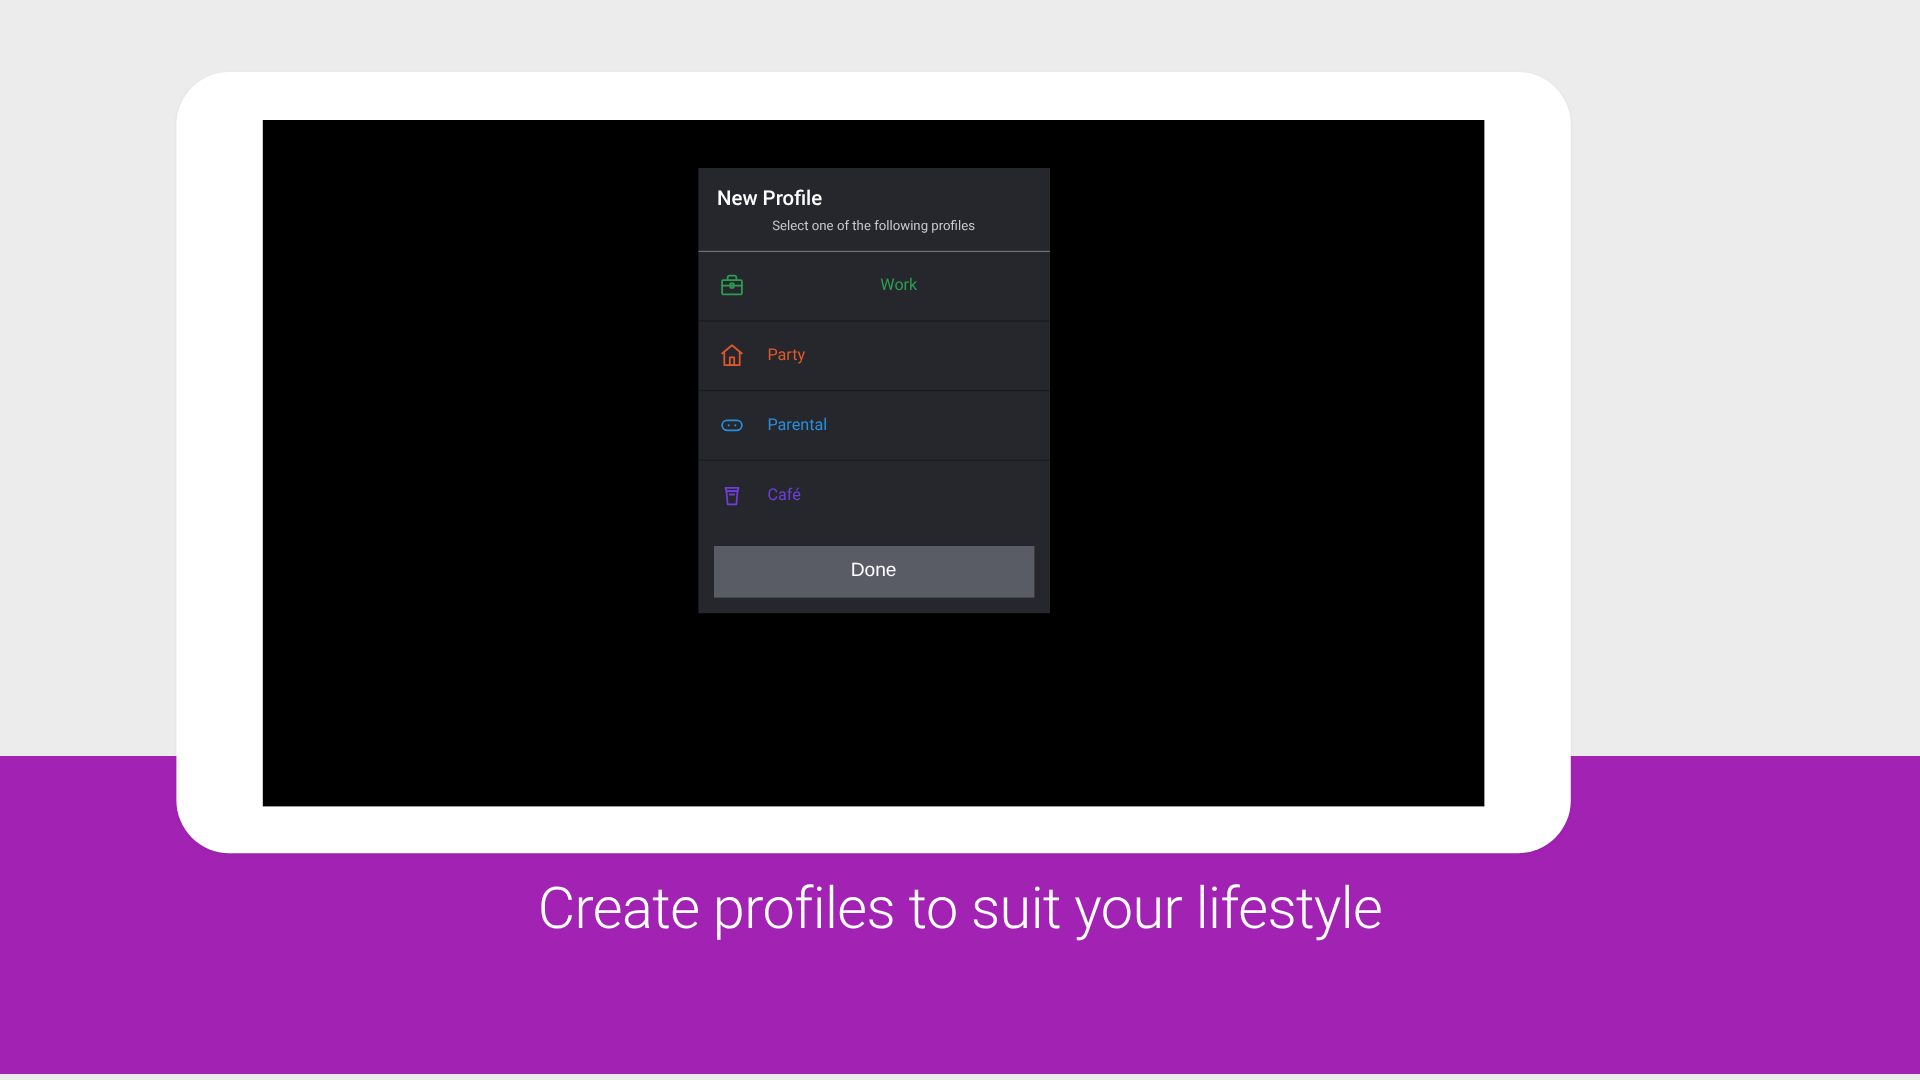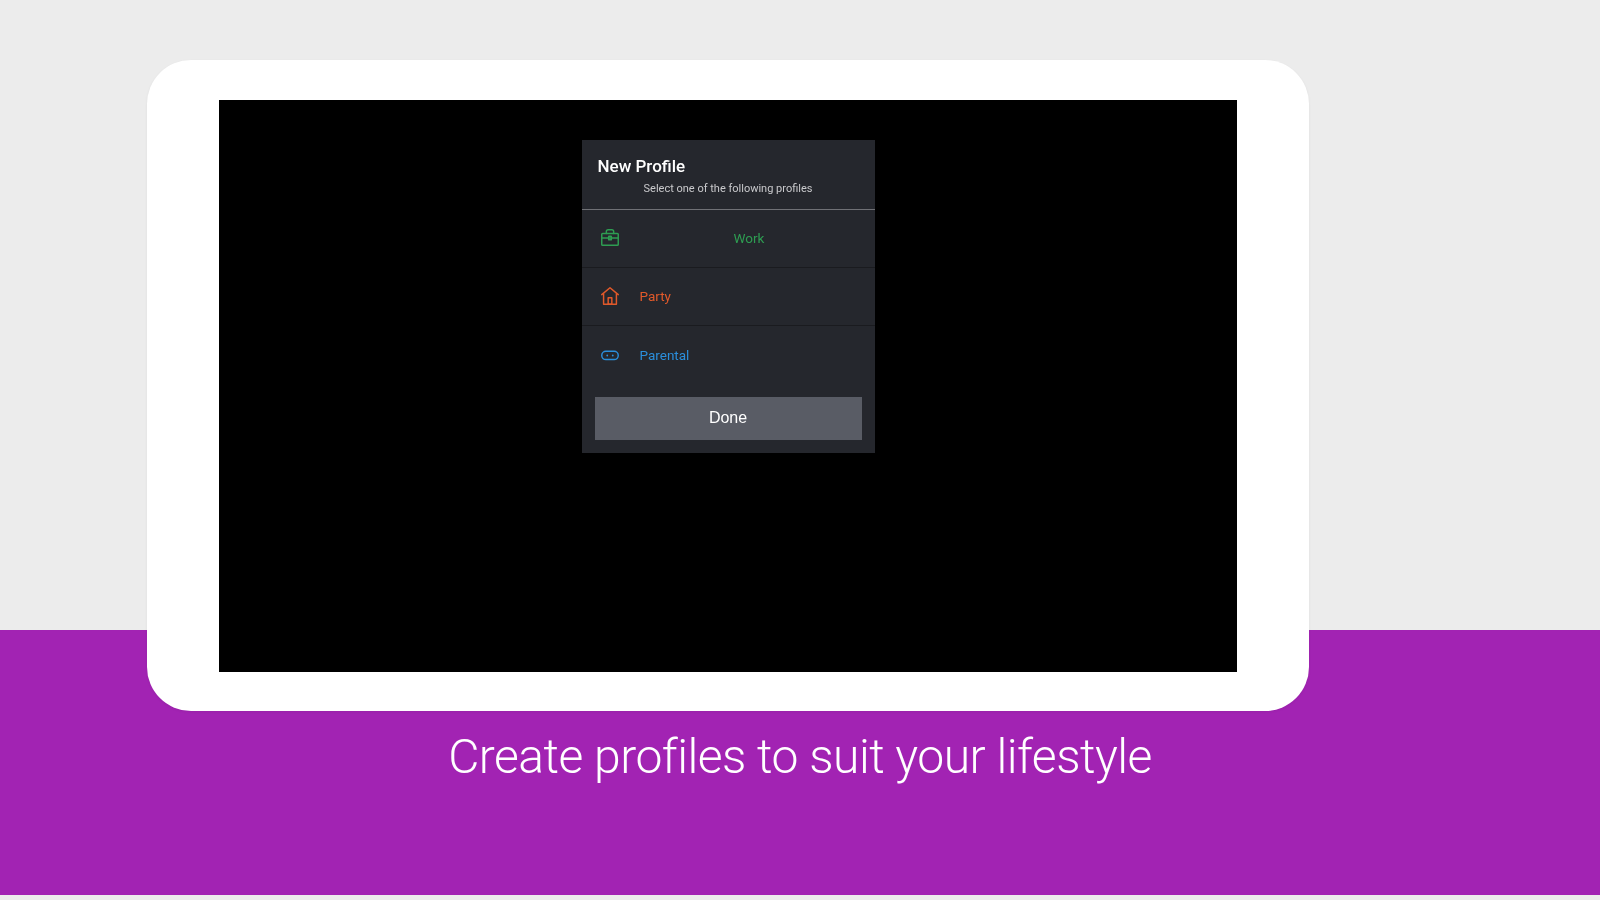--- a/index.html
+++ b/index.html
@@ -174,20 +174,31 @@
               <rect x="3" y="8" width="18" height="9" rx="4.5"></rect>
               <circle cx="9" cy="12.5" r="1" fill="currentColor" stroke="none"></circle>
               <circle cx="15" cy="12.5" r="1" fill="currentColor" stroke="none"></circle>
             </svg>
           </span>
           <span class="profile-label clr-parental">Parental</span>
 
         </div>
 
 
+        <div class="profile-item">
+          <span class="profile-icon clr-cafe">
+            <svg width="22" height="22" viewBox="0 0 24 24" fill="none" stroke="currentColor" stroke-width="1.6" stroke-linecap="round" stroke-linejoin="round">
+              <path d="M7 8h10l-1 12H8L7 8z"></path>
+              <path d="M6 5h12l-1 3H7L6 5z"></path>
+              <line x1="10" y1="11" x2="14" y2="11"></line>
+            </svg>
+          </span>
+          <span class="profile-label clr-cafe">Café</span>
+
+        </div>
 
       </div>
 
       <div class="dialog-footer">
         <button class="done-btn">Done</button>
       </div>
 
     </div>
 
   </div>

